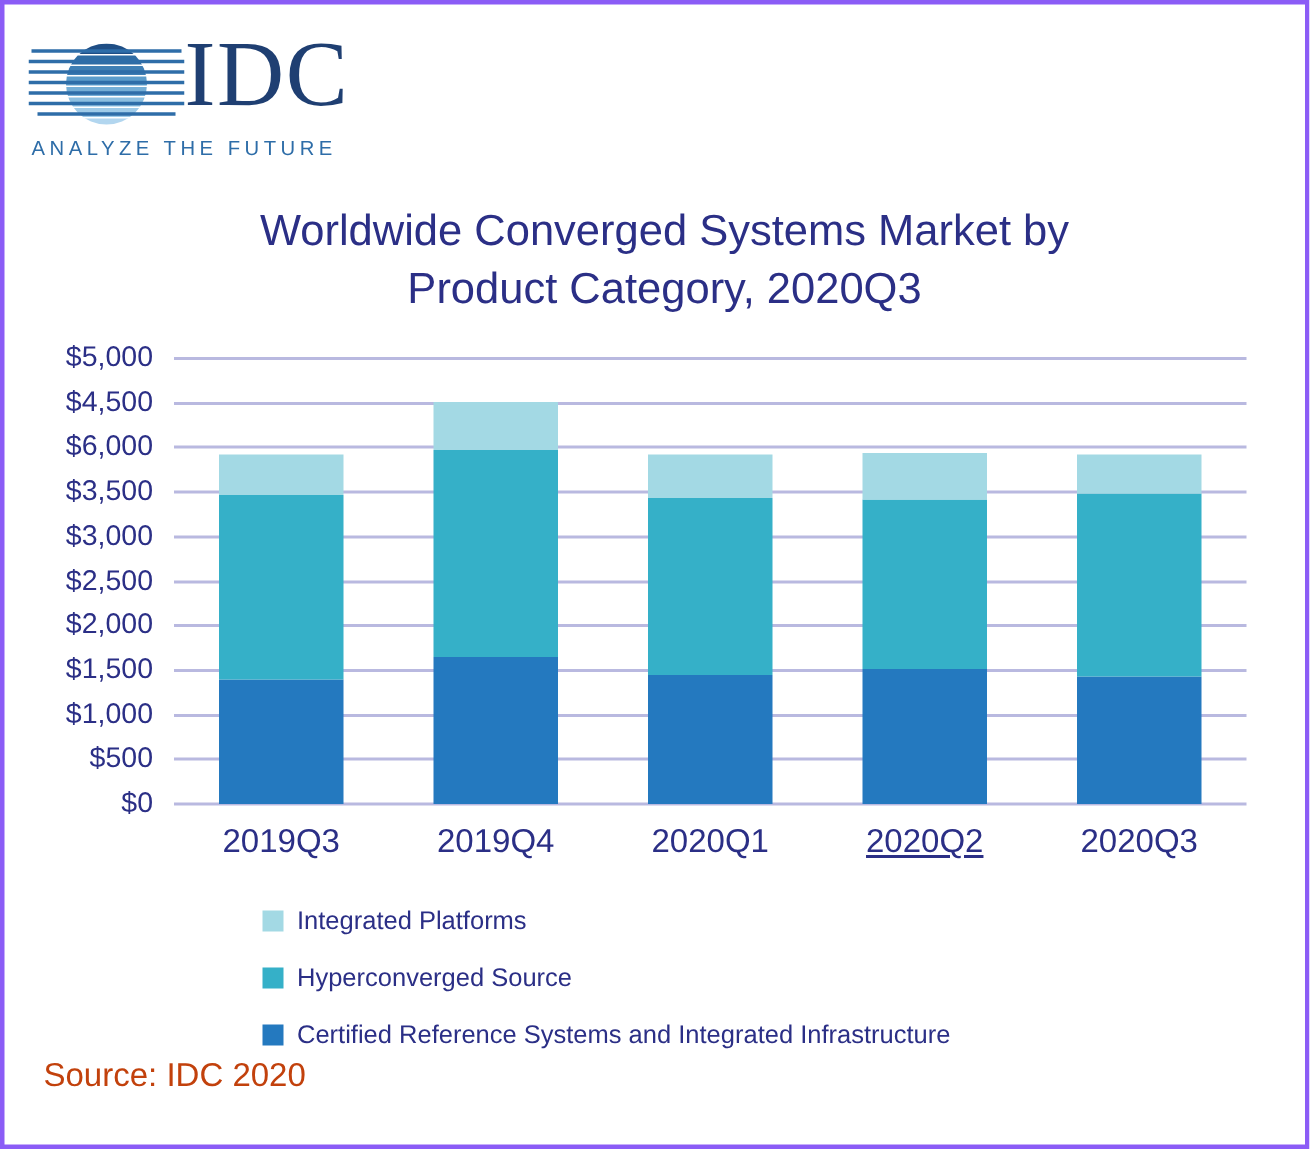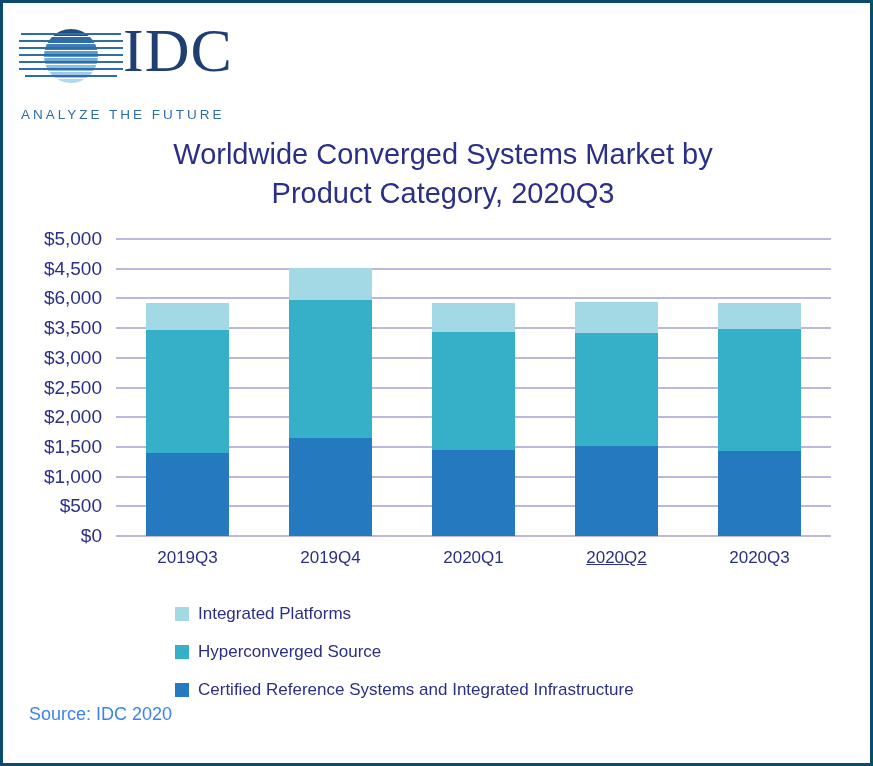--- a/index.html
+++ b/index.html
@@ -9,21 +9,21 @@
   }
   body {
     font-family: "Liberation Sans", sans-serif;
   }
 
   #page {
     position: relative;
     width: 873px;
     height: 766px;
     background: #ffffff;
-    border: 3px solid #0c4a6e;
+    border: 3px solid #8b5cf6;
     box-sizing: border-box;
     overflow: hidden;
   }
 
   
   #logo {
     position: absolute;
     left: 16px;
     top: 22px;
     width: 215px;
@@ -48,21 +48,20 @@
   }
   #logo-tagline {
     position: absolute;
     left: 2px;
     top: 66px;
     font-family: "Liberation Sans", sans-serif;
     font-size: 13.5px;
     letter-spacing: 3.0px;
     color: #2e6da8;
     white-space: nowrap;
-    margin-top: 16px;
   }
 
   
   #chart-title {
     position: absolute;
     left: 110px;
     top: 132px;
     width: 660px;
     text-align: center;
     font-size: 29px;
@@ -120,21 +119,21 @@
     left: 113px;
     top: 545px;
     width: 715px;
     height: 30px;
   }
   .xtick-label {
     position: absolute;
     top: 0;
     width: 130px;
     text-align: center;
-    font-size: 17px;
+    font-size: 22px;
     color: #2b2f86;
   }
 
   
   #legend {
     position: absolute;
     left: 172px;
     top: 592px;
   }
   .legend-row {
@@ -152,22 +151,22 @@
     font-size: 17px;
     color: #2b2f86;
     white-space: nowrap;
   }
 
   
   #source-note {
     position: absolute;
     left: 26px;
     top: 701px;
-    font-size: 18px;
-    color: #3b82f6;
+    font-size: 22px;
+    color: #c2410c;
   }
 </style>
 </head>
 <body>
 
 <div id="page">
 
   <div id="logo">
     <div id="logo-mark">
       <svg width="104" height="62" viewBox="0 0 104 62" xmlns="http://www.w3.org/2000/svg">

